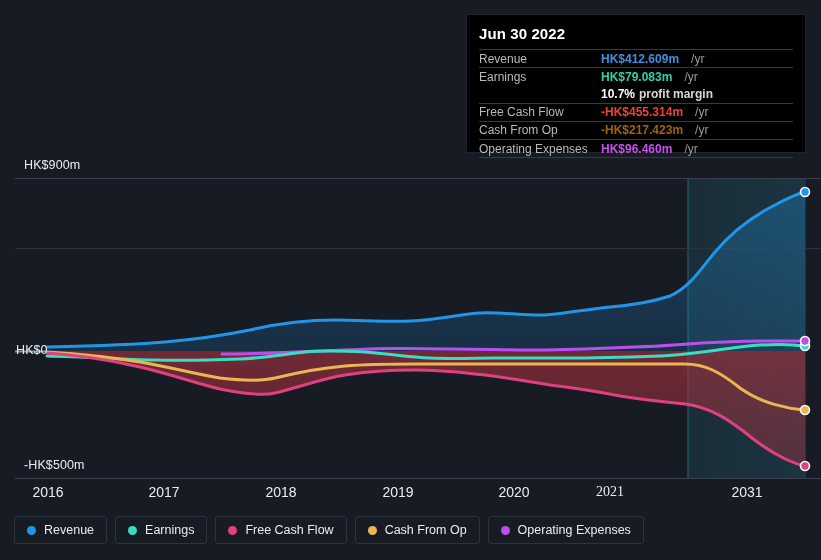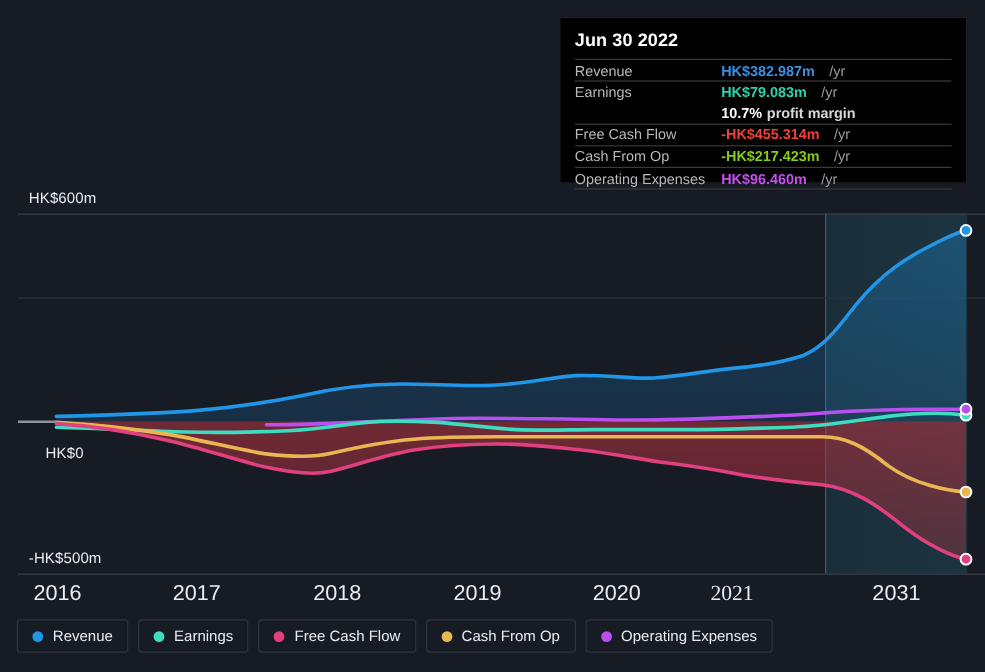--- a/index.html
+++ b/index.html
@@ -15,21 +15,21 @@
 
   
   svg.plot{position:absolute;left:0;top:0;width:821px;height:560px;display:block;}
 
   
   .ylabel{
     position:absolute;color:#e9edf2;font-size:12.5px;letter-spacing:.1px;
     white-space:nowrap;
   }
   .xlabel{
-    position:absolute;color:#e9edf2;font-size:18px;text-align:center;
+    position:absolute;color:#e9edf2;font-size:14px;text-align:center;
     width:60px;white-space:nowrap;
   }
 
   
   .tooltip{
     position:absolute;left:466px;top:14px;width:340px;height:139px;
     background:#000;box-sizing:border-box;
     padding:8px 12px 0 12px;
     border:1px solid #20242c;
   }
@@ -138,38 +138,38 @@
 
     <line x1="15" y1="351.5" x2="47" y2="351.5" stroke="#8d939c" stroke-width="2"></line>
 
     <circle cx="805" cy="192" r="4.5" fill="#2196e8" stroke="#ffffff" stroke-width="1.6"></circle>
     <circle cx="805" cy="346" r="4.5" fill="#3ddbc0" stroke="#ffffff" stroke-width="1.6"></circle>
     <circle cx="805" cy="341" r="4.5" fill="#bb4ef0" stroke="#ffffff" stroke-width="1.6"></circle>
     <circle cx="805" cy="410" r="4.5" fill="#eab652" stroke="#ffffff" stroke-width="1.6"></circle>
     <circle cx="805" cy="466" r="4.5" fill="#e0407f" stroke="#ffffff" stroke-width="1.6"></circle>
   </svg>
 
-  <div class="ylabel" style="left:24px;top:158px;">HK$600m</div>
-  <div class="ylabel" style="left:38px;top:343px;margin-top:28px;">HK$0</div>
+  <div class="ylabel" style="left:24px;top:158px;">HK$900m</div>
+  <div class="ylabel" style="left:16px;top:343px;">HK$0</div>
   <div class="ylabel" style="left:24px;top:458px;">-HK$500m</div>
 
   <div class="xlabel" style="left:18px;top:484px;">2016</div>
   <div class="xlabel" style="left:134px;top:484px;">2017</div>
   <div class="xlabel" style="left:251px;top:484px;">2018</div>
   <div class="xlabel" style="left:368px;top:484px;">2019</div>
   <div class="xlabel" style="left:484px;top:484px;">2020</div>
   <div class="xlabel" style="left:580px;top:484px;font-family:Liberation Serif, serif;">2021</div>
   <div class="xlabel" style="left:717px;top:484px;">2031</div>
 
   <div class="tooltip">
     <div class="tt-date">Jun 30 2022</div>
 
     <div class="tt-row">
       <span class="tt-key">Revenue</span>
-      <span class="tt-val" style="color:#3d8fe0">HK$382.987m</span>
+      <span class="tt-val" style="color:#3d8fe0">HK$412.609m</span>
       <span class="tt-unit">/yr</span>
     </div>
 
     <div class="tt-row">
       <span class="tt-key">Earnings</span>
       <span class="tt-val" style="color:#2fd1ab">HK$79.083m</span>
       <span class="tt-unit">/yr</span>
     </div>
 
     <div class="tt-row nodiv">
@@ -179,21 +179,21 @@
     </div>
 
     <div class="tt-row">
       <span class="tt-key">Free Cash Flow</span>
       <span class="tt-val" style="color:#ef4138">-HK$455.314m</span>
       <span class="tt-unit">/yr</span>
     </div>
 
     <div class="tt-row">
       <span class="tt-key">Cash From Op</span>
-      <span class="tt-val" style="color:#84cc16">-HK$217.423m</span>
+      <span class="tt-val" style="color:#a16207">-HK$217.423m</span>
       <span class="tt-unit">/yr</span>
     </div>
 
     <div class="tt-row">
       <span class="tt-key">Operating Expenses</span>
       <span class="tt-val" style="color:#c84ff0">HK$96.460m</span>
       <span class="tt-unit">/yr</span>
     </div>
   </div>
 

